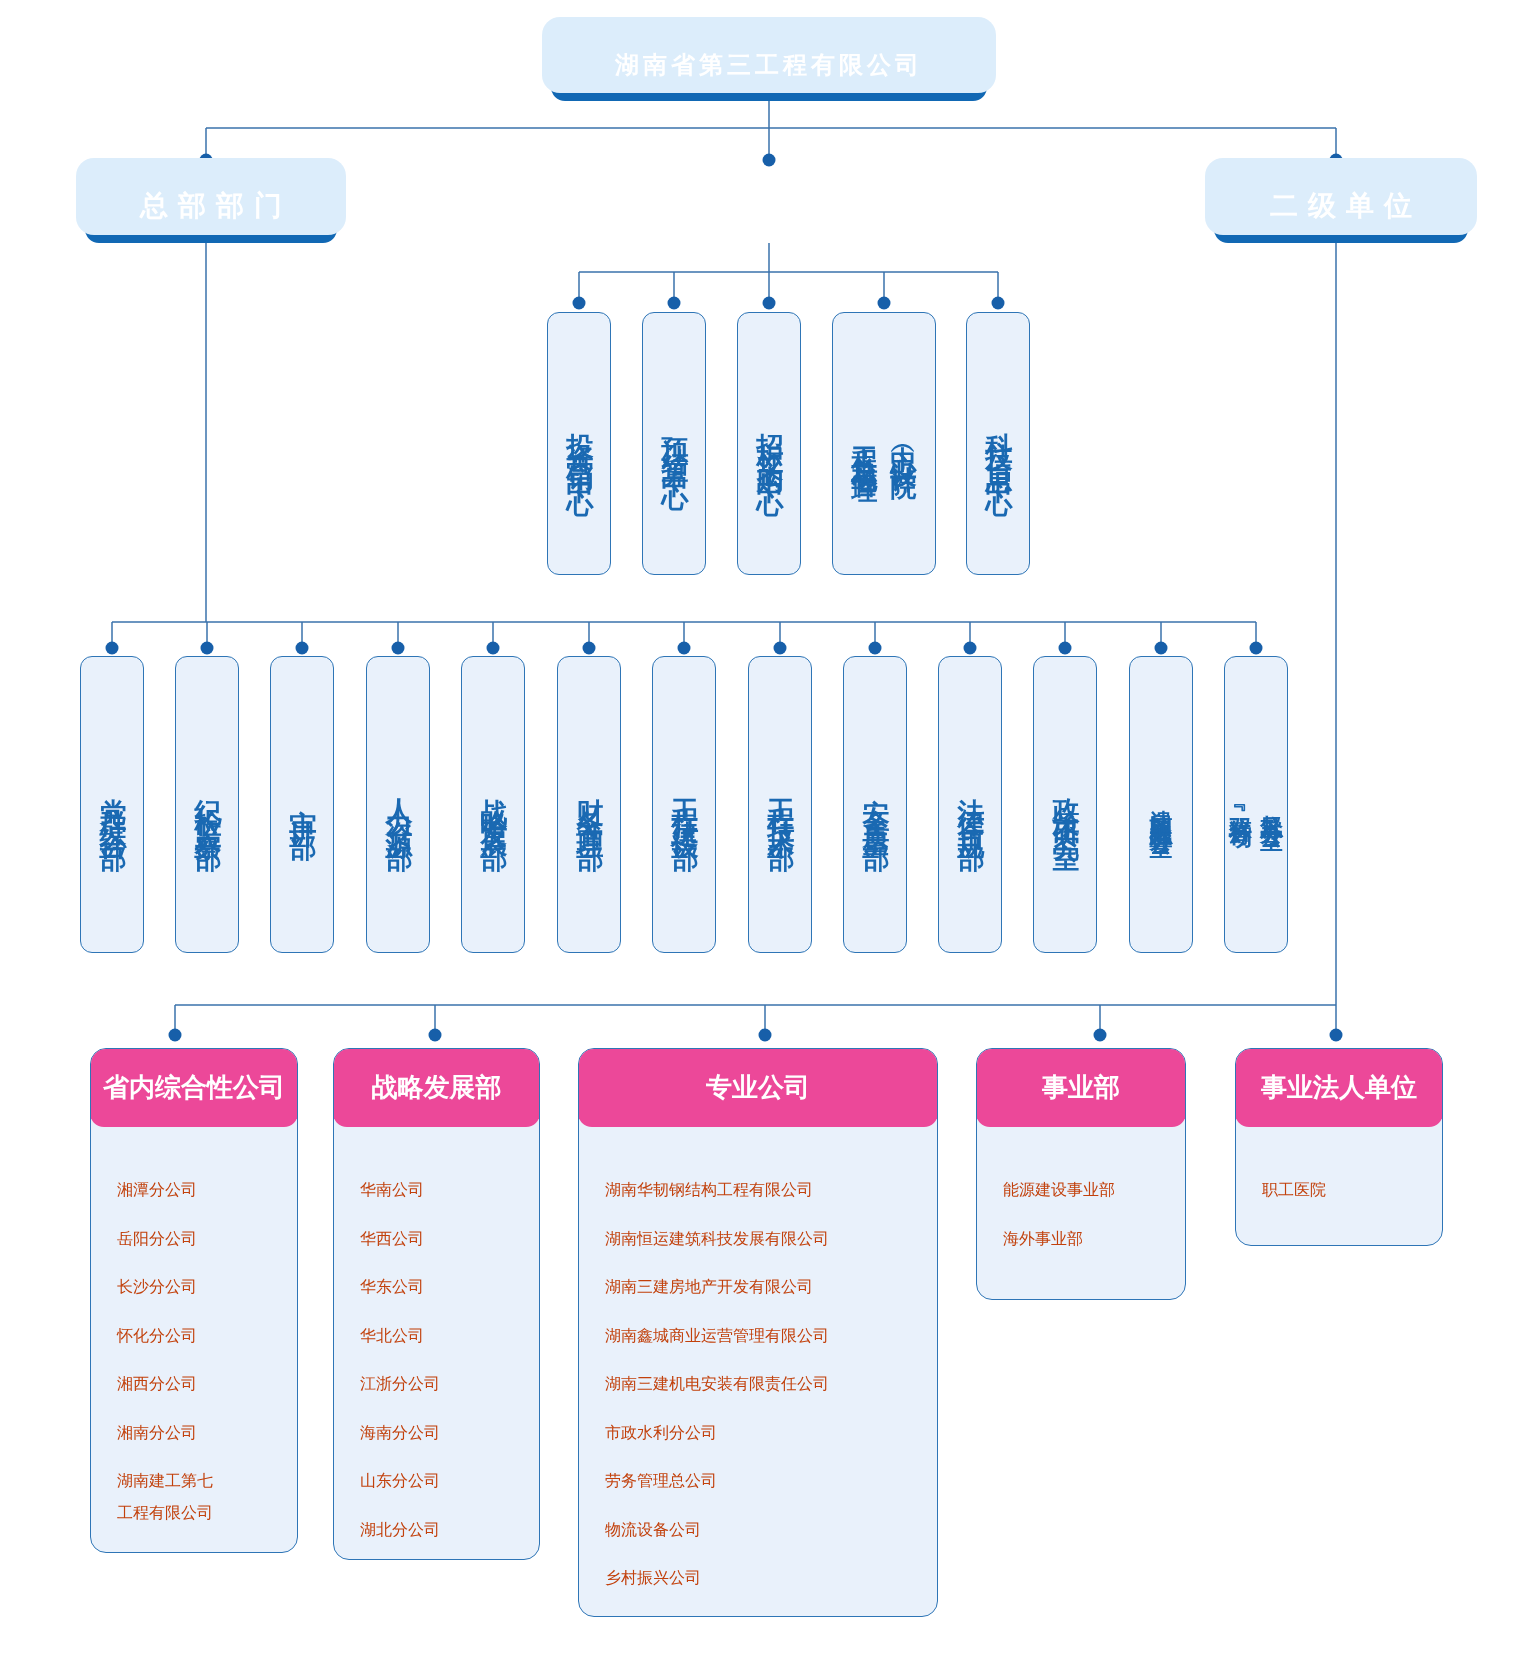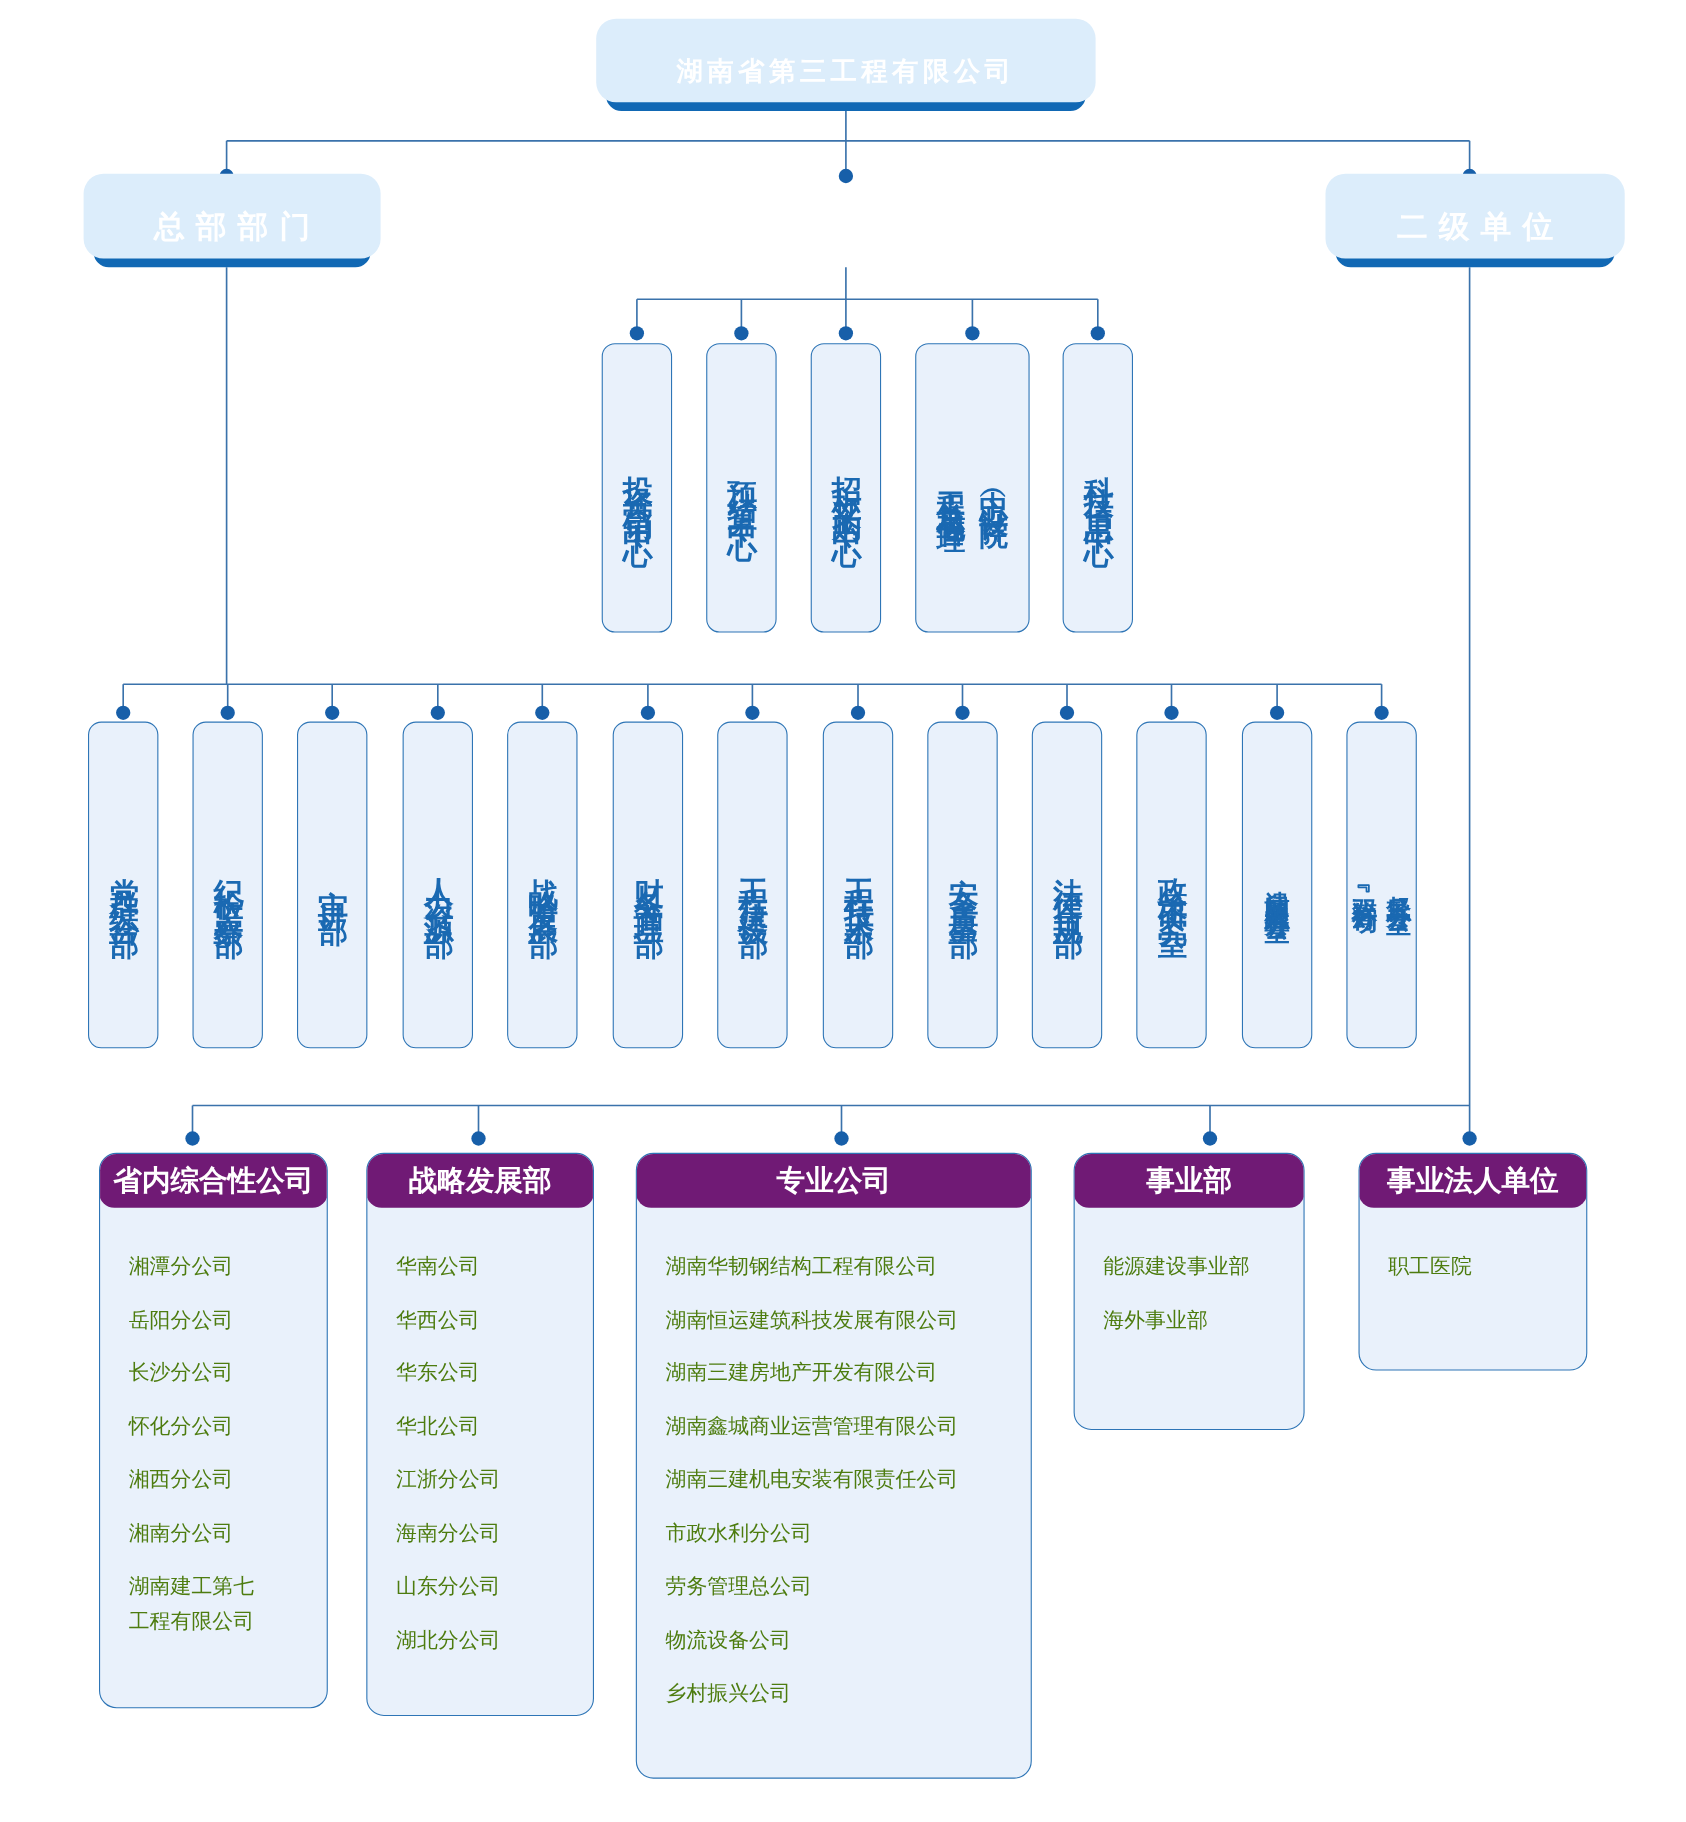--- a/index.html
+++ b/index.html
@@ -33,27 +33,27 @@
   }
   .vbox.wide .vtext{font-size:26px;letter-spacing:5px;line-height:1.5;}
   .vbox.tight .vtext{font-size:23px;letter-spacing:3px;line-height:1.35;}
 
   
   .group{
     position:absolute;z-index:1;background:#e9f1fb;border:1.5px solid #2e75b6;
     border-radius:16px;box-sizing:border-box;overflow:hidden;
   }
   .group-header{
-    background:#701a75;color:#ffffff;font-weight:bold;font-size:26px;
-    height:50px;display:flex;align-items:center;justify-content:center;
-    border-radius:14px 14px 14px 14px;margin:-1px -1px 0 -1px;
+    background:#ec4899;color:#ffffff;font-weight:bold;font-size:26px;
+    height:79px;display:flex;align-items:center;justify-content:center;
+    border-radius:14px 14px 14px 14px;margin:-1px -1px 10px -1px;
   }
   .group-body{padding:30px 16px 10px 26px;}
   .group-item{
-    color:#4d7c0f;font-size:19px;line-height:48.5px;white-space:pre-line;font-family:Liberation Mono, monospace;
+    color:#c2410c;font-size:16px;line-height:48.5px;white-space:pre-line;font-family:Liberation Mono, monospace;
   }
   .group-item.twoline{line-height:32px;padding:8px 0;}
 </style>
 </head>
 <body>
 
 <div id="canvas">
 
   <svg id="wires" width="1533" height="1656">
     <g stroke="#3a72ab" stroke-width="1.5" fill="none">

